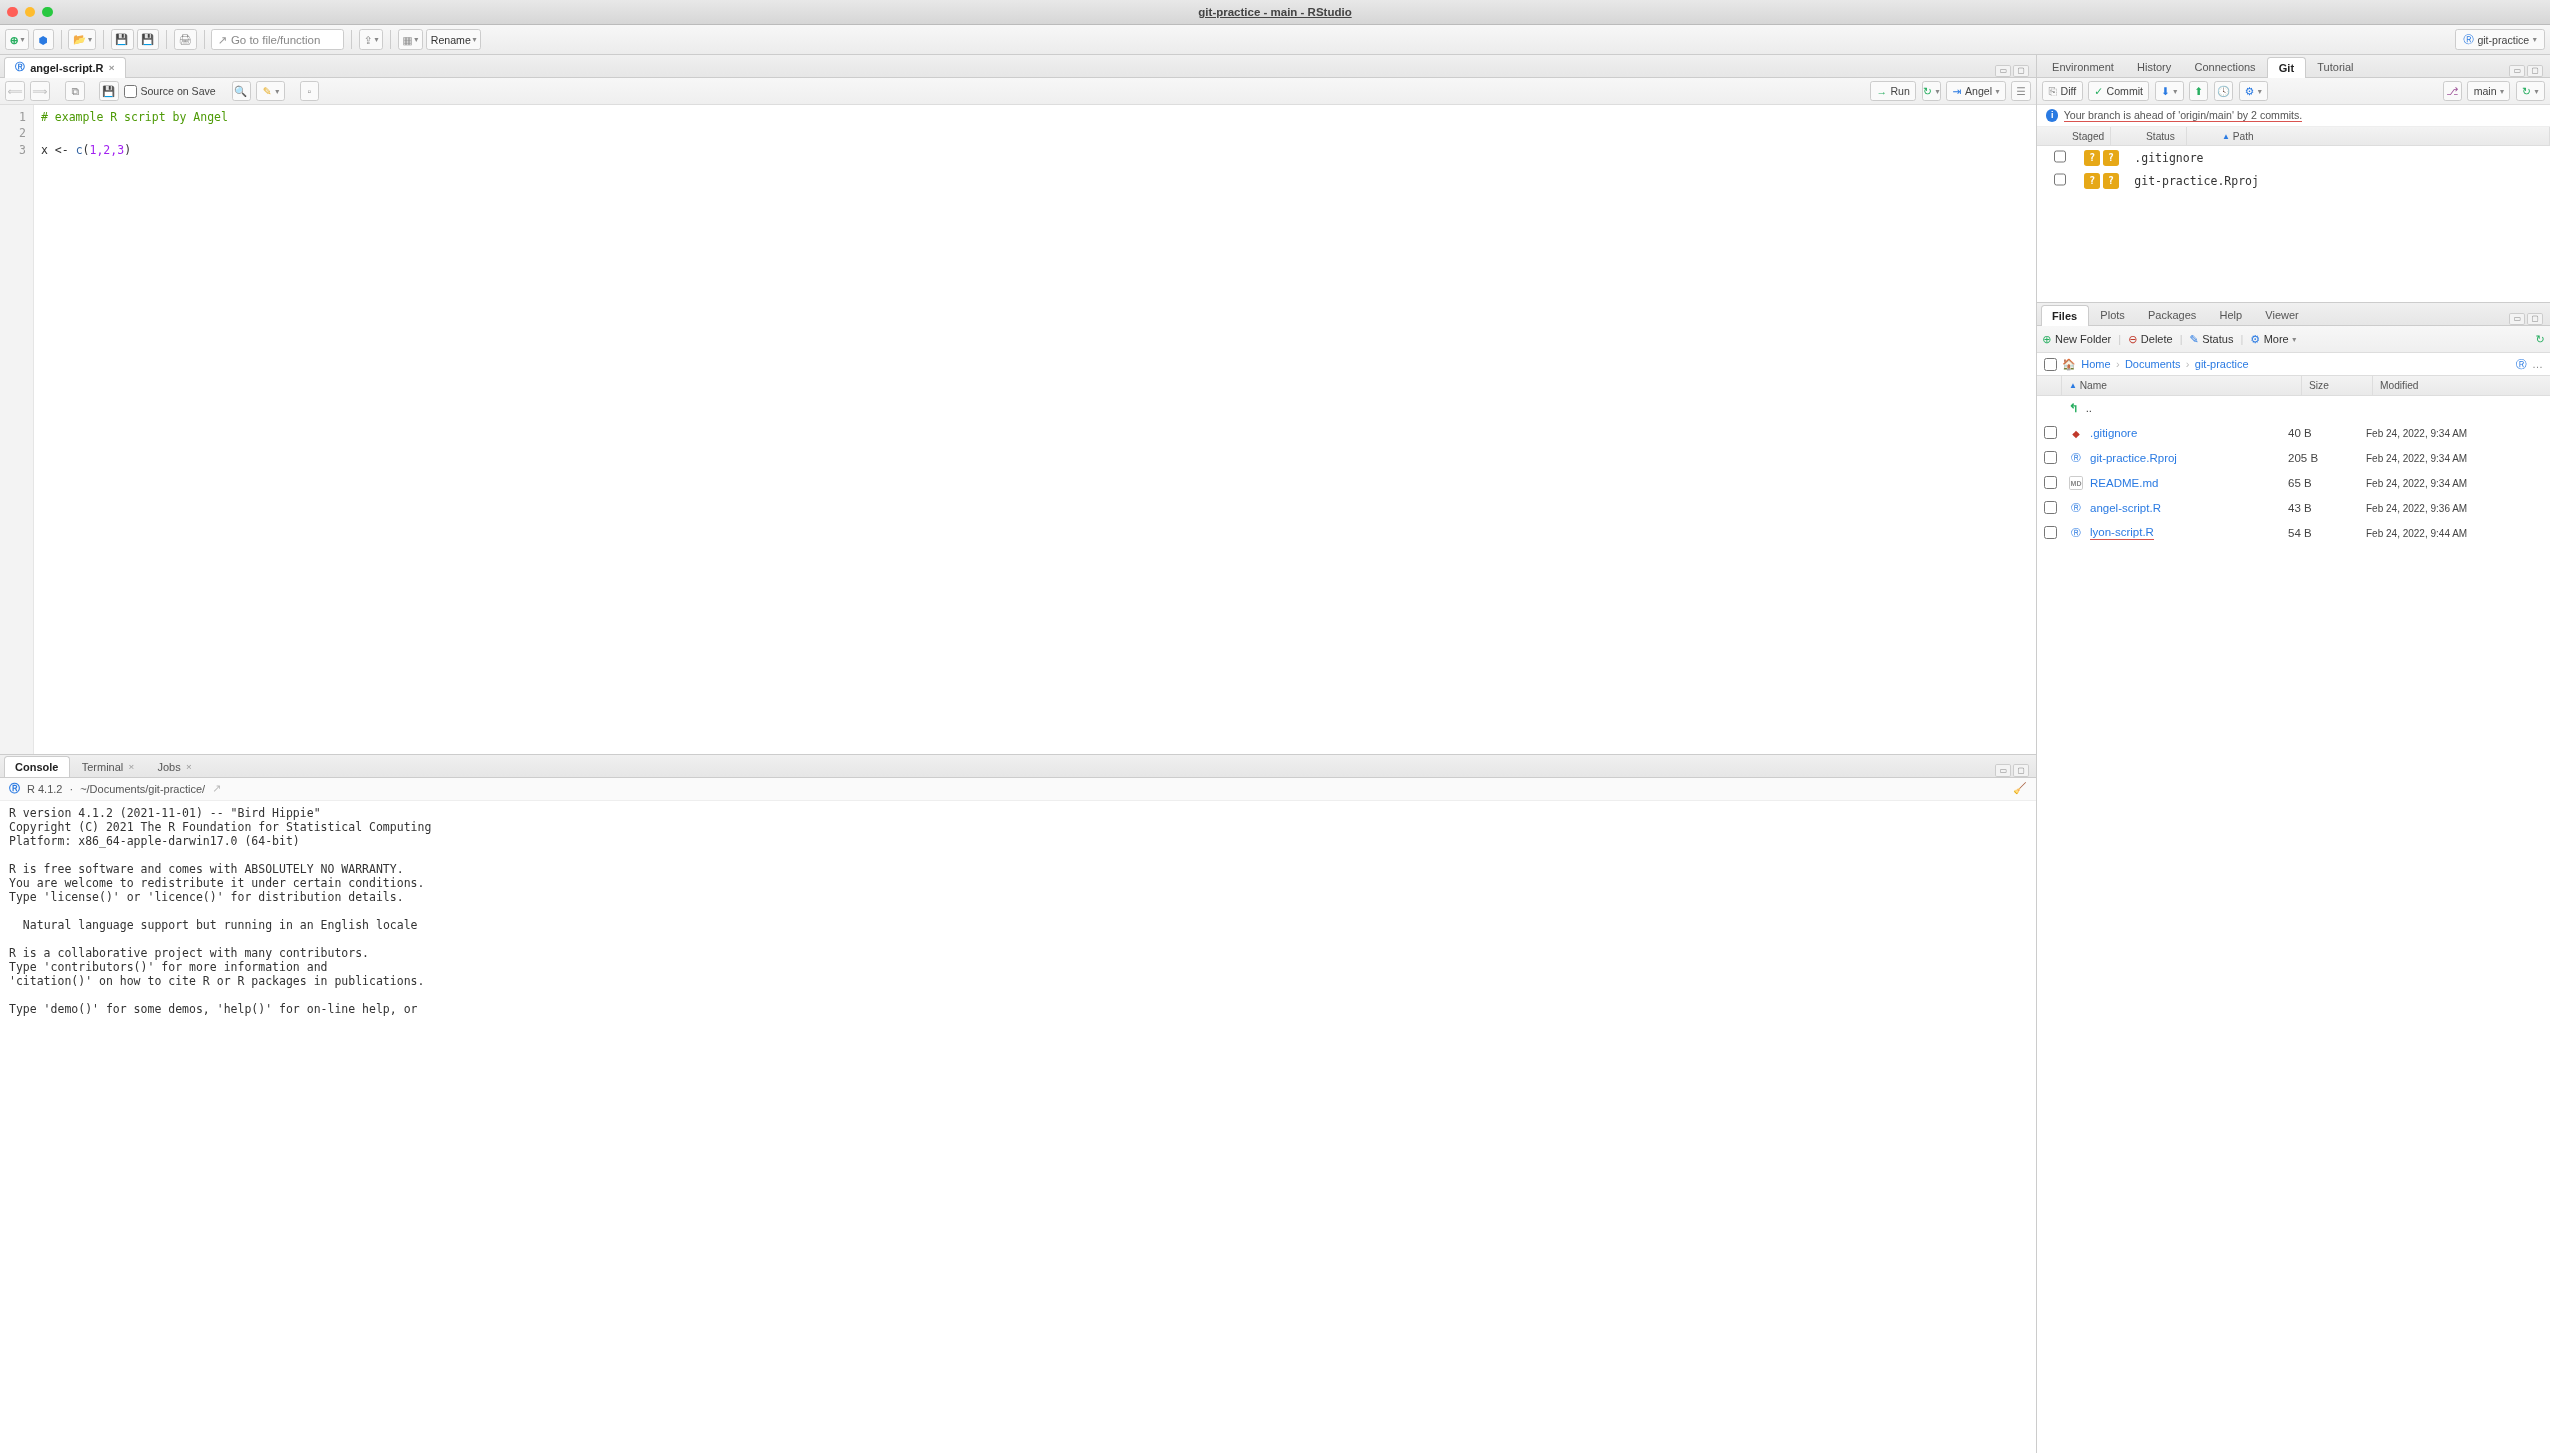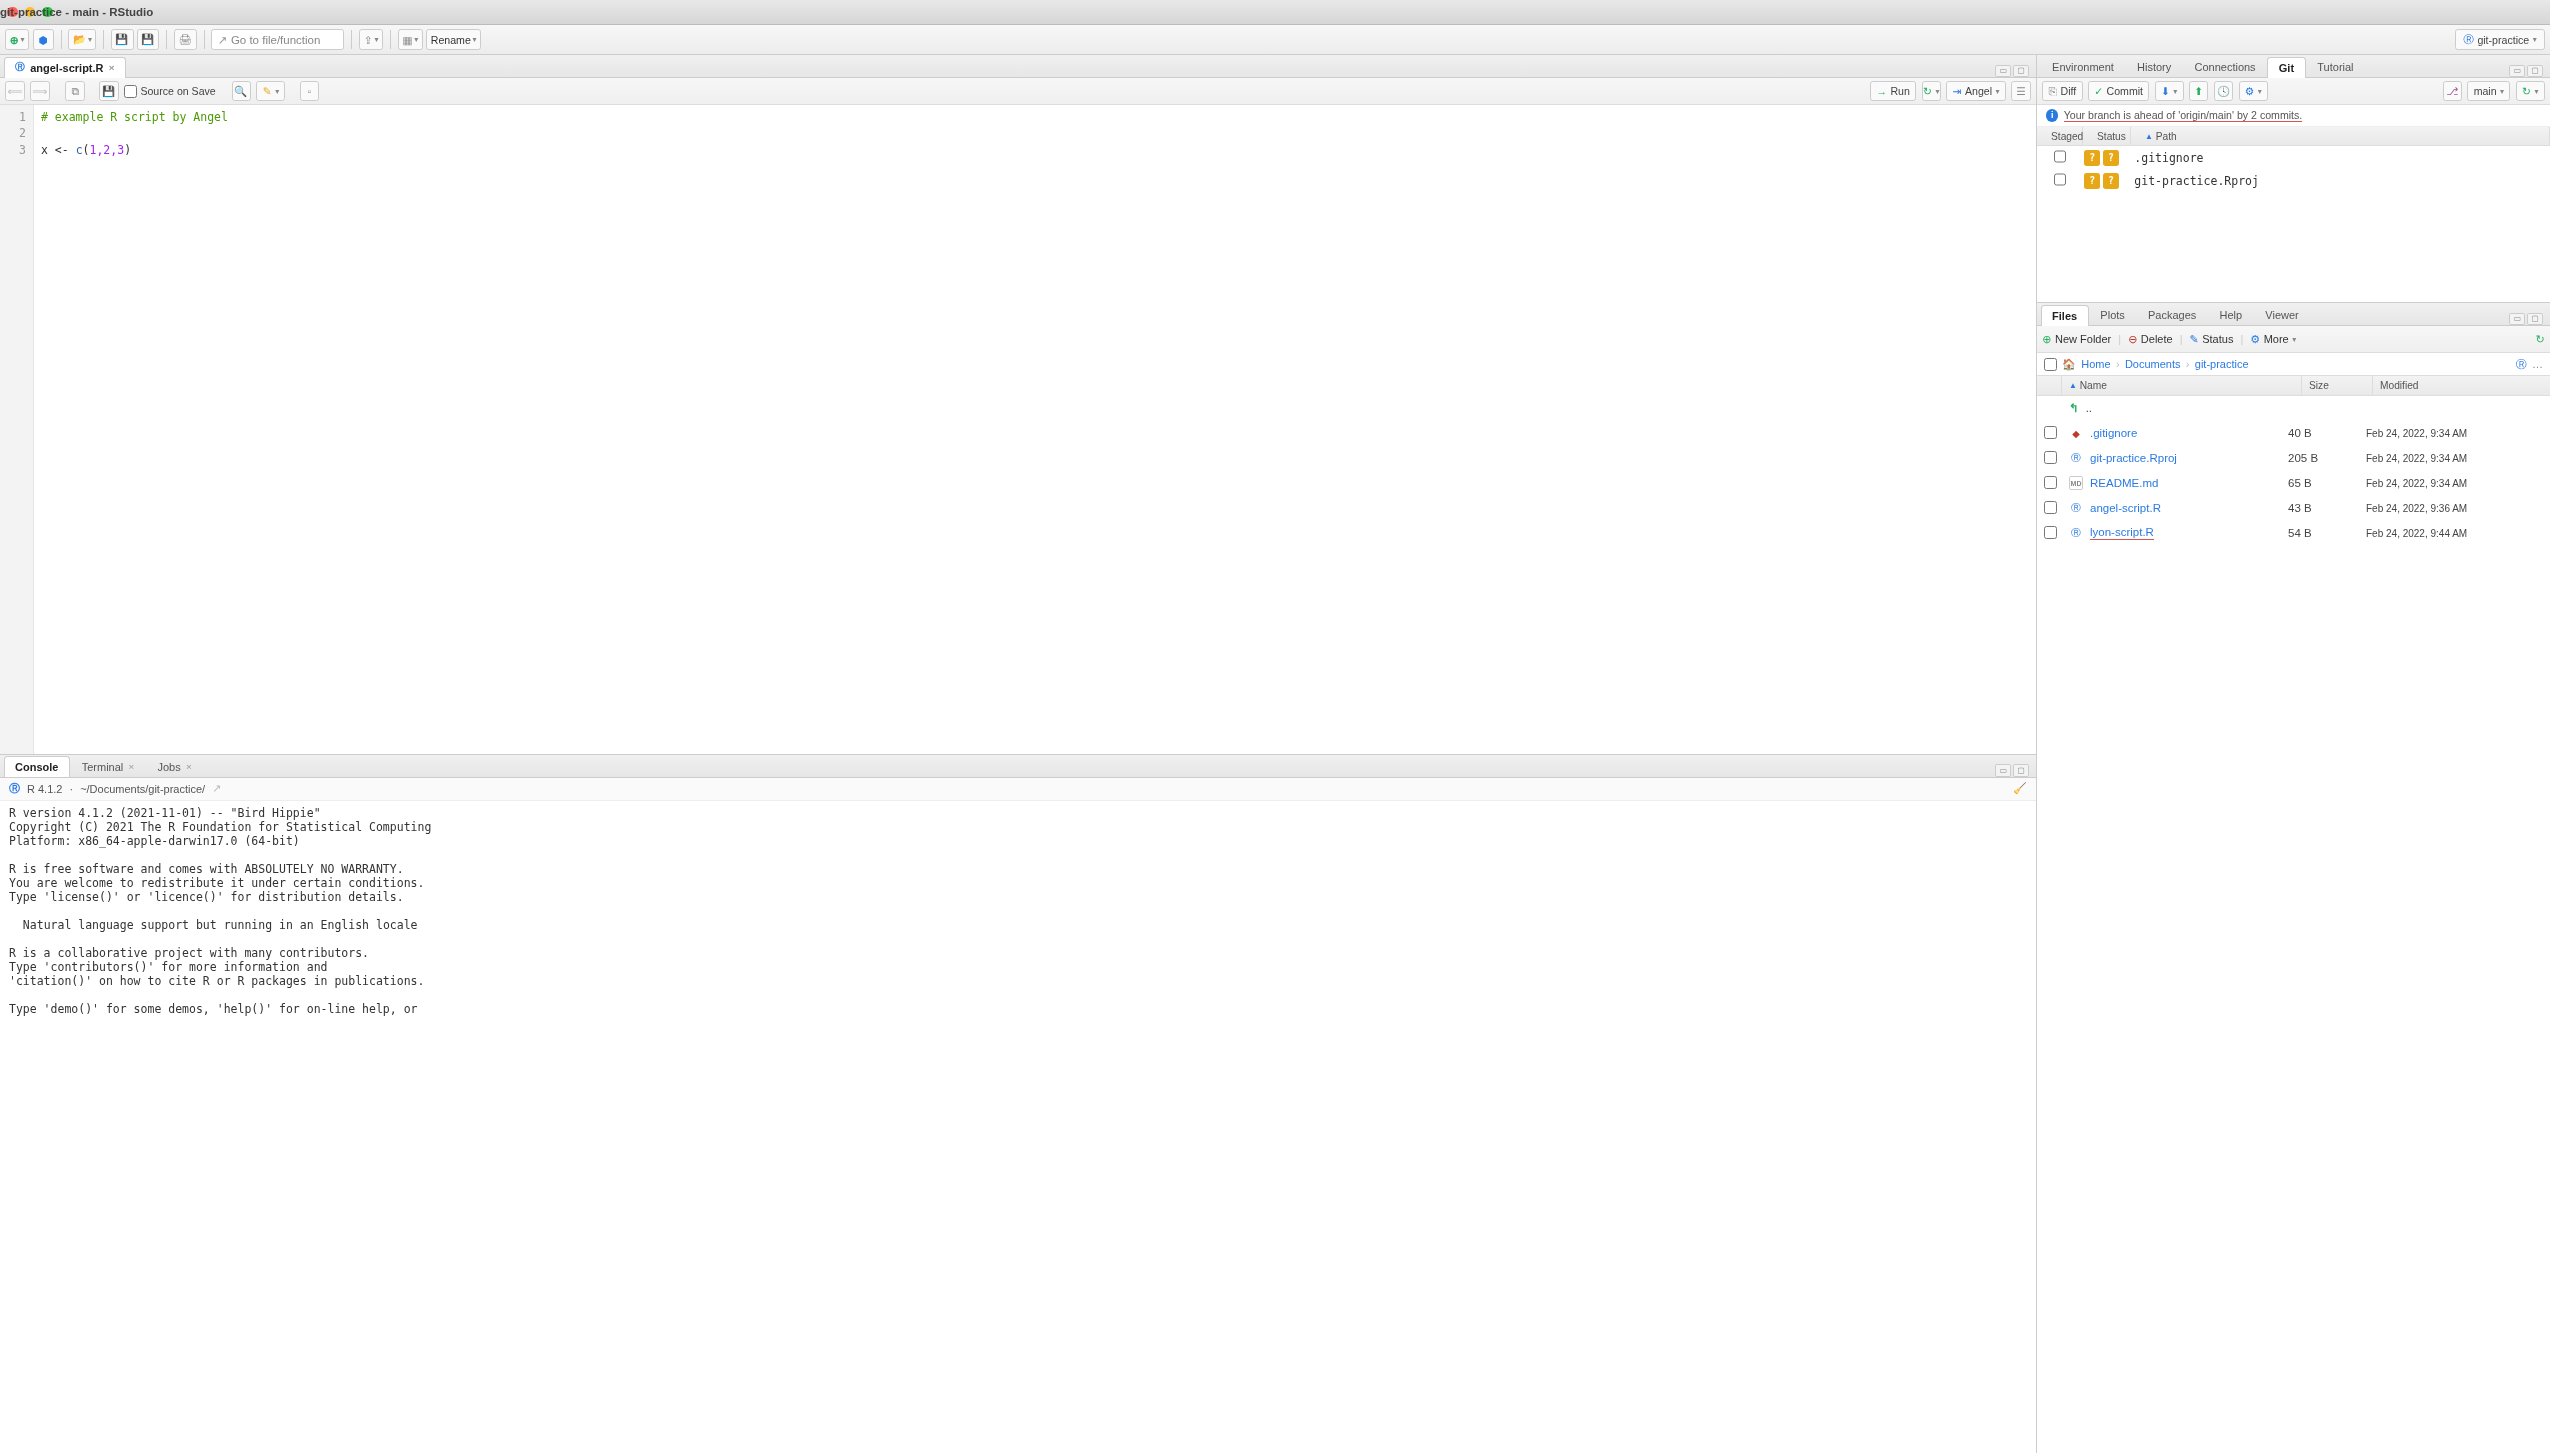--- a/index.html
+++ b/index.html
@@ -1,21 +1,21 @@
 <!DOCTYPE html>
 <html style="font-size:14px"><head>
 <meta charset="utf-8">
 <style>
 * { box-sizing: border-box; margin: 0; padding: 0; }
 body { font-family: -apple-system, "Helvetica Neue", Arial, sans-serif; font-size: 11.5px; color: #333; background: #f5f5f5; overflow: hidden; }
 .titlebar { height: 25px; background: linear-gradient(#e8e8e8,#d6d6d6); border-bottom: 0.9px solid #bbb; display: flex; align-items: center; padding: 0 7px; position: relative; }
 .traffic { display: flex; gap: 7px; }
 .traffic span { width: 10.6px; height: 10.6px; border-radius: 50%; display: inline-block; }
 .tl-close { background:#ff5f57; } .tl-min{background:#febc2e;} .tl-max{background:#28c840;}
-.titlebar .title { position:absolute; left:0; right:0; font-weight:600; color:#444; font-size:11.5px; }
+.titlebar .title { position:absolute; left:0; right:0; text-align:center; font-weight:600; color:#444; font-size:11.5px;text-decoration:underline; }
 .toolbar { height:30px; background:linear-gradient(#f7f7f7,#ececec); border-bottom:0.9px solid #ccc; display:flex; align-items:center; padding:0 5.3px; gap:3.5px; }
 .tbtn { height:21px; min-width:21px; border:0.9px solid #ccc; background:#fafafa; border-radius:2.7px; display:inline-flex; align-items:center; justify-content:center; font-size:10.6px; padding:0 3.5px; cursor:pointer; gap:1.8px; }
 .sep{width:0.9px;height:19.5px;background:#ccc;margin:0 3.5px;}
 .goto { width:133px; height:21px; border:0.9px solid #ccc; border-radius:2.7px; background:#fff; display:flex; align-items:center; padding:0 5.3px; color:#888; gap:3.5px;}
 .spacer{flex:1;}
 .project-chip{height:21px;border:0.9px solid #ccc;border-radius:2.7px;background:#fafafa;display:flex;align-items:center;padding:0 7px;gap:3.5px;font-size:10.6px;color:#444;}
 .mainarea{display:flex;height:calc(100vh - 55px);}
 .leftcol{flex:1;display:flex;flex-direction:column;border-right:0.9px solid #ccc;min-width:0;}
 .rightcol{width:513px;display:flex;flex-direction:column;}
 .pane{display:flex;flex-direction:column;background:#fff;}
@@ -35,21 +35,21 @@
 .code .fn{color:#3465a4;}
 .code .num{color:#a020f0;}
 .statusbar{height:21px;border-top:0.9px solid #ddd;background:#f3f3f3;display:flex;align-items:center;padding:0 9px;font-size:10.6px;color:#666;gap:14px;}
 .statusbar .right{margin-left:auto;}
 .console-tabbar{height:23px;background:linear-gradient(#f0f0f0,#e6e6e6);border-bottom:0.9px solid #ccc;display:flex;align-items:flex-end;padding:0 3.5px;}
 .console-path{height:23px;border-bottom:0.9px solid #eee;display:flex;align-items:center;padding:0 9px;gap:7px;font-size:11px;color:#555;background:#fafafa;}
 .console-body{flex:1;padding:5.3px 9px;font-family:Menlo,Consolas,monospace;font-size:11.5px;white-space:pre-wrap;color:#333;overflow:auto;}
 .git-msg{background:#fff;padding:3.5px 9px;font-size:10.6px;color:#555;display:flex;align-items:center;gap:5.3px;border-bottom:0.9px solid #eee;}
 .git-msg .info{width:12.4px;height:12.4px;border-radius:50%;background:#2a7ae2;color:#fff;display:inline-flex;align-items:center;justify-content:center;font-size:9px;font-weight:bold;}
 .ghdr{height:19.5px;background:linear-gradient(#f3f3f3,#e9e9e9);border-bottom:0.9px solid #ddd;display:flex;align-items:center;font-size:10.2px;color:#555;}
-.ghdr .col{padding:0 14px;border-right:0.9px solid #ddd;height:100%;display:flex;align-items:center;}
+.ghdr .col{padding:0 7px;border-right:0.9px solid #ddd;height:100%;display:flex;align-items:center;margin-left:28px;}
 .gitlist{flex:1;background:#fff;overflow:auto;}
 .gitrow{display:flex;align-items:center;height:23px;padding:0 5.3px;gap:7px;font-size:11.5px;font-family:Menlo,Consolas,monospace;}
 .gitrow .cb{width:35px;text-align:center;}
 .gitrow input[type=checkbox]{width:12.4px;height:12.4px;}
 .statbadge{width:16px;height:16px;border-radius:2.7px;display:inline-flex;align-items:center;justify-content:center;font-size:9.8px;color:#fff;font-weight:bold;}
 .badge-q{background:#e6a817;}
 .files-toolbar{height:27px;background:linear-gradient(#f7f7f7,#efefef);border-bottom:0.9px solid #ddd;display:flex;align-items:center;padding:0 5.3px;gap:7px;font-size:11px;}
 .files-toolbar .lbl{display:flex;align-items:center;gap:3.5px;cursor:pointer;}
 .breadcrumb{height:23px;border-bottom:0.9px solid #ddd;display:flex;align-items:center;padding:0 7px;gap:5.3px;font-size:11px;background:#fff;}
 .breadcrumb a{color:#2a7ae2;text-decoration:none;cursor:pointer;}

